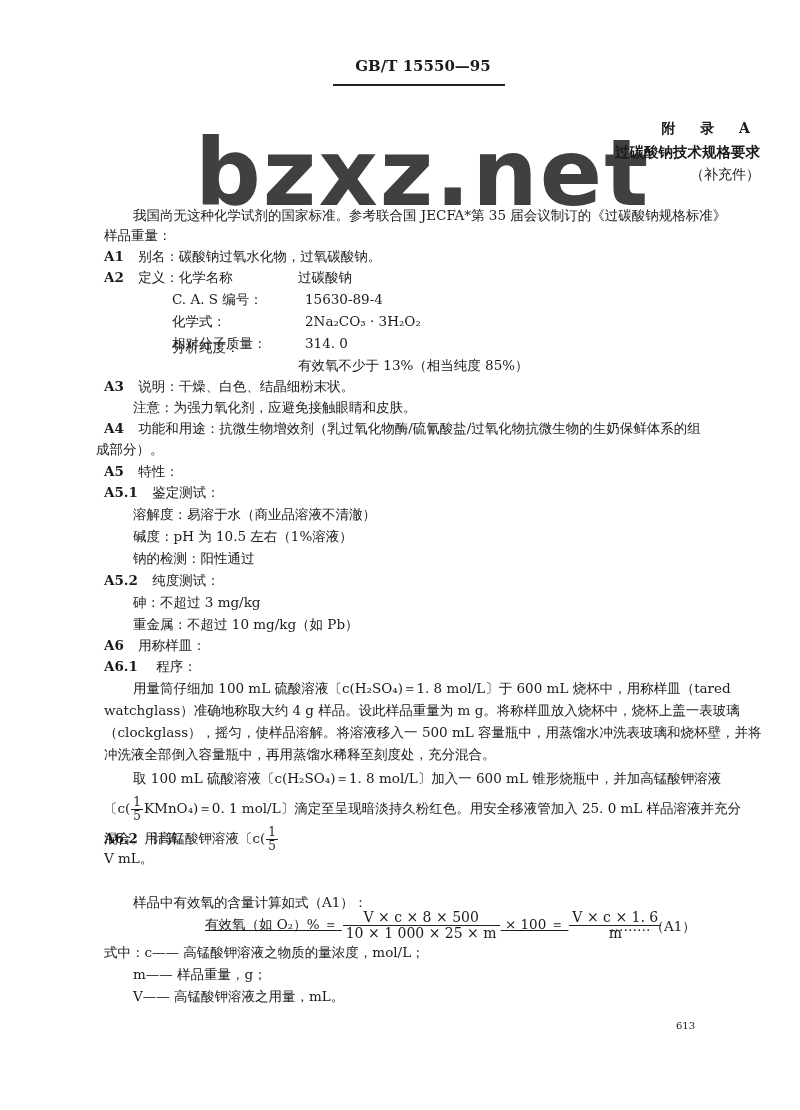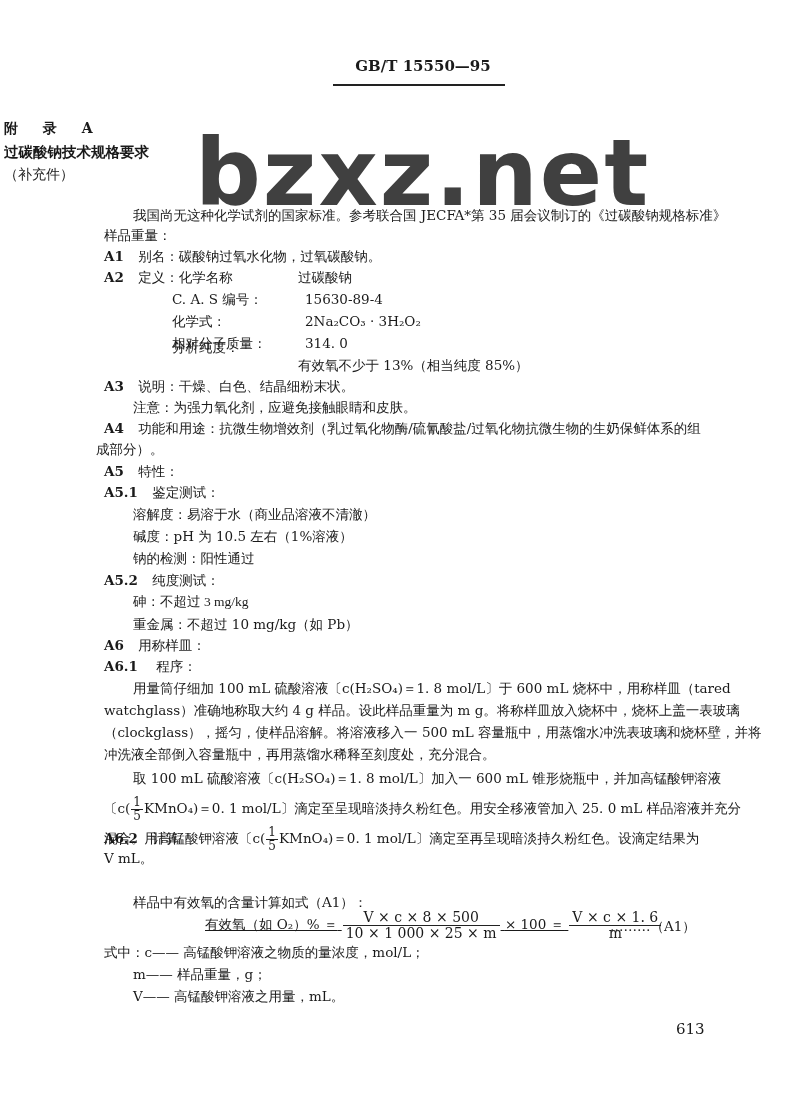--- a/index.html
+++ b/index.html
@@ -17,37 +17,37 @@
   }
   .content { position: absolute; left: 0; top: 0; width: 800px; z-index: 1; }
   .header {
     position: absolute; left: 338px; top: 57px; width: 170px;
     font-size: 15px; font-weight: bold; text-align: center;
   }
   .header-rule {
     position: absolute; left: 333px; top: 84px; width: 172px; height: 1.5px;
     background: #222;
   }
-  .center { position: absolute; left: 4px; width: 744px; text-align: left; font-size: 14px; }
+  .center { position: absolute; left: 16px; width: 744px; text-align: right; font-size: 14px; }
   .title1 { top: 120px; font-weight: bold; letter-spacing: 10px; }
   .title2 { top: 143px; font-weight: bold; font-size: 14.5px; }
   .title3 { top: 166px; font-size: 14px; }
   .line {
     position: absolute; font-size: 13.5px; white-space: nowrap; line-height: 1.2;
   }
   .b { font-weight: bold; }
   .frac {
     display: inline-block; vertical-align: middle; text-align: center; font-size: 12px;
     line-height: 1.05; margin: 0 1px;
   }
   .frac .num { display: block; border-bottom: 1px solid #222; padding: 0 2px; }
   .frac .den { display: block; padding: 0 2px; }
   .formula-frac { font-size: 14px; }
   .formula-frac .num, .formula-frac .den { padding: 0 3px; }
-  .page-number { position: absolute; left: 676px; top: 1020px; font-size: 15px; }
+  .page-number { position: absolute; left: 676px; top: 1020px; font-size: 10px; }
 </style>
 </head>
 <body>
 
 <div class="page">
   <div class="watermark">bzxz.net</div>
 
   <div class="content">
     <div class="header">GB/T 15550—95</div>
     <div class="header-rule"></div>
@@ -101,21 +101,21 @@
       <span style="margin-left:10px;">鉴定测试：</span>
     </div>
     <div class="line" style="left:133px; top:506px;">溶解度：易溶于水（商业品溶液不清澈）</div>
     <div class="line" style="left:133px; top:528px;">碱度：pH 为 10.5 左右（1%溶液）</div>
     <div class="line" style="left:133px; top:550px;">钠的检测：阳性通过</div>
 
     <div class="line" style="left:104px; top:572px;">
       <span class="b">A5.2</span>
       <span style="margin-left:10px;">纯度测试：</span>
     </div>
-    <div class="line" style="left:133px; top:594px;font-family:Liberation Serif, serif;">砷：不超过 3 mg/kg</div>
+    <div class="line" style="left:133px; top:594px;">砷：不超过 3 mg/kg</div>
     <div class="line" style="left:133px; top:616px;">重金属：不超过 10 mg/kg（如 Pb）</div>
 
     <div class="line" style="left:104px; top:637px;">
       <span class="b">A6</span>
       <span style="margin-left:10px;">用称样皿：</span>
     </div>
 
     <div class="line" style="left:104px; top:658px;">
       <span class="b">A6.1</span>
       <span style="margin-left:14px;">程序：</span>
@@ -123,21 +123,21 @@
     <div class="line" style="left:133px; top:680px;">用量筒仔细加 100 mL 硫酸溶液〔c(H₂SO₄)＝1. 8 mol/L〕于 600 mL 烧杯中，用称样皿（tared</div>
     <div class="line" style="left:104px; top:702px;">watchglass）准确地称取大约 4 g 样品。设此样品重量为 m g。将称样皿放入烧杯中，烧杯上盖一表玻璃</div>
     <div class="line" style="left:104px; top:724px;">（clockglass），摇匀，使样品溶解。将溶液移入一 500 mL 容量瓶中，用蒸馏水冲洗表玻璃和烧杯壁，并将</div>
     <div class="line" style="left:104px; top:746px;">冲洗液全部倒入容量瓶中，再用蒸馏水稀释至刻度处，充分混合。</div>
 
     <div class="line" style="left:133px; top:770px;">取 100 mL 硫酸溶液〔c(H₂SO₄)＝1. 8 mol/L〕加入一 600 mL 锥形烧瓶中，并加高锰酸钾溶液</div>
     <div class="line" style="left:104px; top:796px;">
       <span>〔c(</span><span class="frac"><span class="num">1</span><span class="den">5</span></span><span>KMnO₄)＝0. 1 mol/L〕滴定至呈现暗淡持久粉红色。用安全移液管加入 25. 0 mL 样品溶液并充分</span>
     </div>
     <div class="line" style="left:104px; top:826px;">
-      <span>混合。用高锰酸钾溶液〔c(</span><span class="frac"><span class="num">1</span><span class="den">5</span></span><span>KMnO₄)＝0. 1 mol/L〕滴定至再呈现暗淡持久粉红色。设滴定结果为</span>
+      <span>混合。用高锰酸钾溶液〔c(</span><span class="frac"><span class="num">1</span><span class="den">5</span></span>
     </div>
     <div class="line" style="left:104px; top:850px;">V mL。</div>
 
     <div class="line" style="left:104px; top:830px;">
       <span class="b">A6.2</span>
       <span style="margin-left:10px;">计算</span>
     </div>
     <div class="line" style="left:133px; top:894px;">样品中有效氧的含量计算如式（A1）：</div>
 
     <div class="line" style="left:205px; top:910px;text-decoration:underline;">

